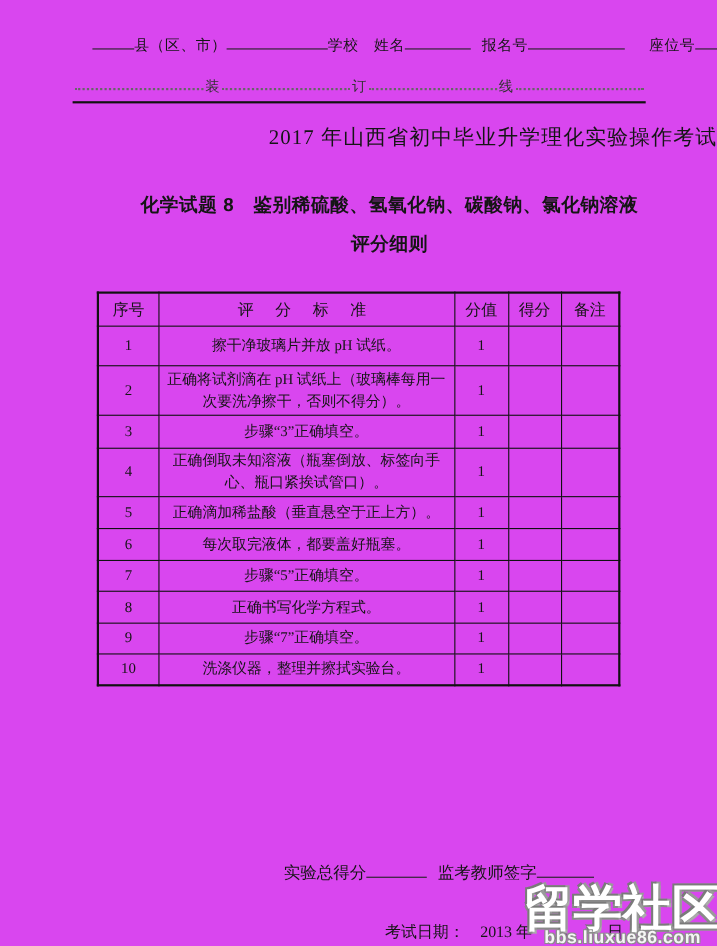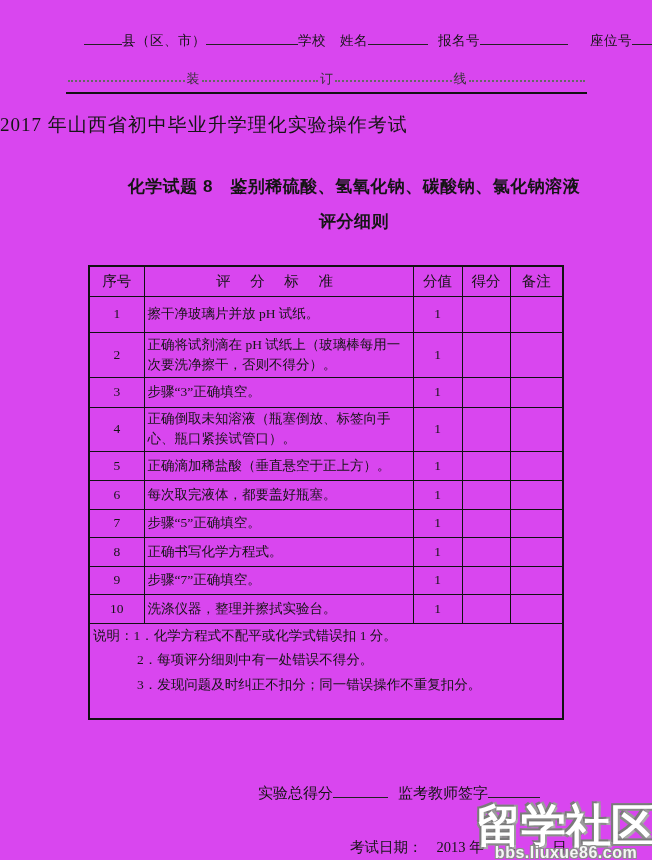--- a/index.html
+++ b/index.html
@@ -22,40 +22,40 @@
   .binding-row {
     position:absolute; top:72px; left:66px; width:521px;
     display:flex; align-items:flex-end; font-size:13px; color:#333;
   }
   .dotseg { flex:1; border-bottom:2px dotted #666; height:6px; margin:0 2px 3px 2px; }
   .binding-char { line-height:1; padding-bottom:0; }
   .solid-rule { position:absolute; top:92px; left:66px; width:521px; border-top:2px solid #111; }
 
   .title {
     position:absolute; top:112px; left:0; width:100%;
-    text-align:left; font-size:19px; letter-spacing:1px;
+    text-align:right; font-size:19px; letter-spacing:1px;
   }
   .sub {
     position:absolute; left:0; width:100%; text-align:center;
     font-family:"Liberation Sans","DejaVu Sans",sans-serif;
     font-weight:700; font-size:17px; letter-spacing:0.5px;margin-left:28px;
   }
   .sub1{ top:175px; } .sub2{ top:210px; }
 
   
   table.score {
     position:absolute; top:265px; left:88px; width:474px;
     border-collapse:collapse; table-layout:fixed;
     font-size:13.5px; border:2px solid #111;
   }
   table.score td, table.score th { border:1px solid #111; padding:0 3px; font-weight:normal; }
   th.hdr { font-size:14.5px; }
   .crit-hdr { letter-spacing:8px;margin-top:13px; }
   .c { text-align:center; }
-  .crit { text-align:left; padding:1px 5px; line-height:1.45; }
+  .crit { text-align:center; padding:1px 5px; line-height:1.45; }
   .h30{height:30px}.h36{height:36px}.h45{height:45px}.h44{height:44px}
   .h29{height:29px}.h28{height:28px}.h96{height:96px}
   .total-cell { text-align:center; letter-spacing:7px; font-size:15px; }
   .notes-cell { vertical-align:top; text-align:left; padding:6px 8px; line-height:1.85; font-size:13.5px; }
   .note-indent { padding-left:44px; }
 
   
   .f1 { position:absolute; top:784px; left:258px; font-size:15px; white-space:nowrap; }
   .f2 { position:absolute; top:838px; left:350px; font-size:14.5px; white-space:nowrap; }
   .f2 .year{ margin-left:14px; } .f2 .month{ margin-left:20px; } .f2 .day{ margin-left:34px; }
@@ -179,27 +179,20 @@
       <td class="c"></td>
       <td class="c"></td>
     </tr>
     <tr class="h29">
       <td class="c">10</td>
       <td class="crit">洗涤仪器，整理并擦拭实验台。</td>
       <td class="c">1</td>
       <td class="c"></td>
       <td class="c"></td>
     </tr>
-    <tr class="h96">
-      <td colspan="5" class="notes-cell">
-        <div><span>说明：</span><span>1．化学方程式不配平或化学式错误扣 1 分。</span></div>
-        <div class="note-indent">2．每项评分细则中有一处错误不得分。</div>
-        <div class="note-indent">3．发现问题及时纠正不扣分；同一错误操作不重复扣分。</div>
-      </td>
-    </tr>
   </tbody>
     </table>
 
   <div class="f1">
     <span>实验总得分</span><span class="bl w55"></span><span class="gap10"></span><span>监考教师签字</span><span class="bl w52"></span>
   </div>
 
   <div class="f2">
     <span>考试日期：</span><span class="year">2013 年</span><span class="month">月</span><span class="day">日</span>
   </div>

